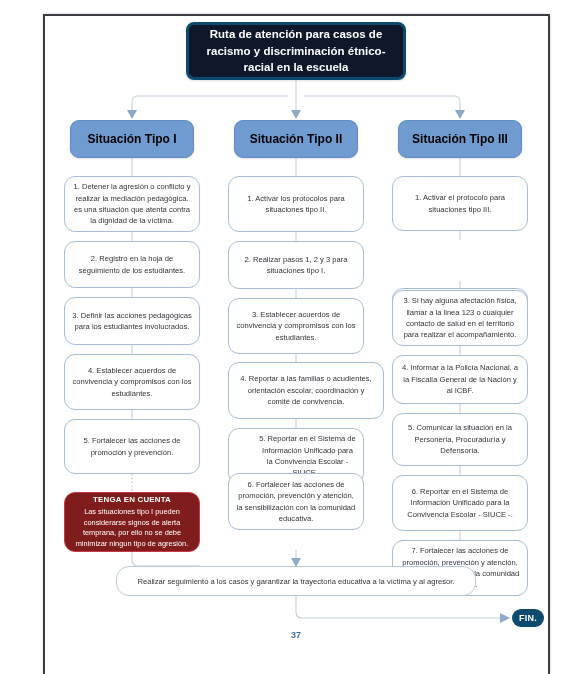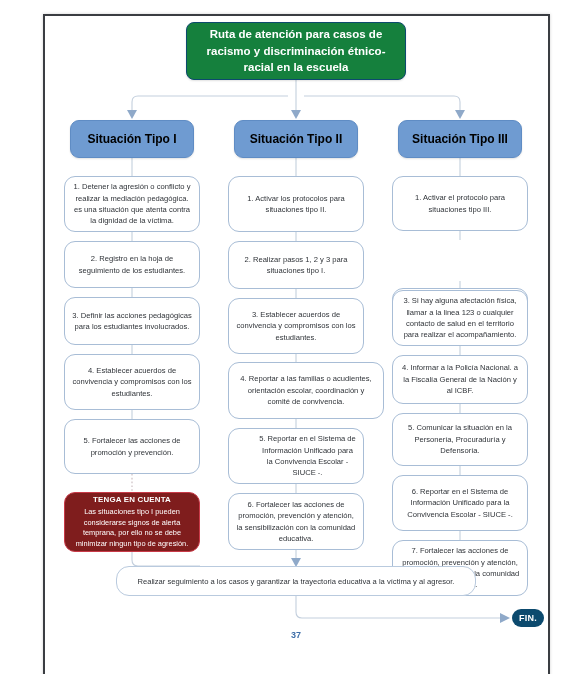--- a/index.html
+++ b/index.html
@@ -28,22 +28,22 @@
   .node{
     position:absolute;
     box-sizing:border-box;
     display:flex;
     align-items:center;
     justify-content:center;
     text-align:center;
   }
   
   .title-box{
-    background:#15803d;
-    border:1px solid #0c4a6e;
+    background:#0f172a;
+    border:3px solid #0c4a6e;
     border-radius:8px;
     color:#ffffff;
     font-weight:bold;
     font-size:11.5px;
     line-height:1.45;
     padding:6px 10px;
     box-shadow:0 1px 2px rgba(0,0,0,.12);
   }
   
   .head-box{
@@ -185,21 +185,21 @@
   <div class="node warn-box" style="left:64px; top:492px; width:136px; height:60px;">
     <div class="warn-title">TENGA EN CUENTA</div>
     <div>Las situaciones tipo I pueden considerarse signos de alerta temprana, por ello no se debe minimizar ningun tipo de agresión.</div>
   </div>
 
   <div class="node step-box" style="left:228px; top:176px; width:136px; height:56px;">1. Activar los protocolos para situaciones tipo II.</div>
   <div class="node step-box" style="left:228px; top:241px; width:136px; height:48px;">2. Realizar pasos 1, 2 y 3 para situaciones tipo I.</div>
   <div class="node step-box" style="left:228px; top:298px; width:136px; height:56px;">3. Establecer acuerdos de convivencia y compromisos con los estudiantes.</div>
   <div class="node step-box" style="left:228px; top:362px; width:156px; height:57px;">4. Reportar a las familias o acudientes, orientación escolar, coordinación y comité de convivencia.</div>
   <div class="node step-box" style="left:228px; top:428px; width:136px; height:56px;padding-left:30px;">5. Reportar en el Sistema de Información Unificado para la Convivencia Escolar - SIUCE -.</div>
-  <div class="node step-box" style="left:228px; top:493px; width:136px; height:57px;">6. Fortalecer las acciones de promoción, prevención y atención, la sensibilización con la comunidad educativa.</div>
+  <div class="node step-box" style="left:228px; top:473px; width:136px; height:57px;">6. Fortalecer las acciones de promoción, prevención y atención, la sensibilización con la comunidad educativa.</div>
 
   <div class="node step-box" style="left:392px; top:176px; width:136px; height:55px;">1. Activar el protocolo para situaciones tipo III.</div>
   <div class="node step-box" style="left:392px; top:240px; width:136px; height:41px;margin-top:48px;">2. Reportar a las familias o acudientes.</div>
   <div class="node step-box" style="left:392px; top:290px; width:136px; height:56px;">3. Si hay alguna afectación física, llamar a la linea 123 o cualquier contacto de salud en el territorio para realizar el acompañamiento.</div>
   <div class="node step-box" style="left:392px; top:355px; width:136px; height:49px;">4. Informar a la Policía Nacional. a la Fiscalía General de la Nación y al ICBF.</div>
   <div class="node step-box" style="left:392px; top:413px; width:136px; height:53px;">5. Comunicar  la situación en la Personería, Procuraduría y Defensoría.</div>
   <div class="node step-box" style="left:392px; top:475px; width:136px; height:56px;">6. Reportar en el Sistema de Información Unificado para la Convivencia Escolar - SIUCE -.</div>
   <div class="node step-box" style="left:392px; top:540px; width:136px; height:56px;">7. Fortalecer las acciones de promoción, prevención y atención, la sensibilización con la comunidad educativa.</div>
 
   <div class="node final-box" style="left:116px; top:566px; width:360px; height:30px;">Realizar seguimiento a los casos y garantizar la trayectoria educativa a la víctima y al agresor.</div>

